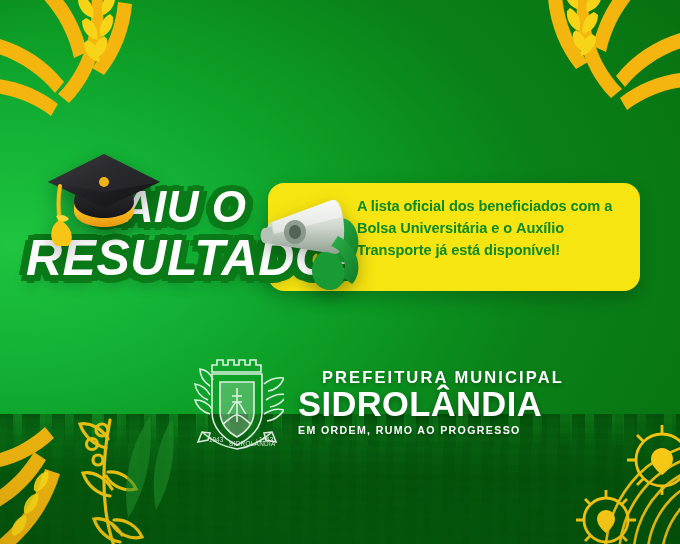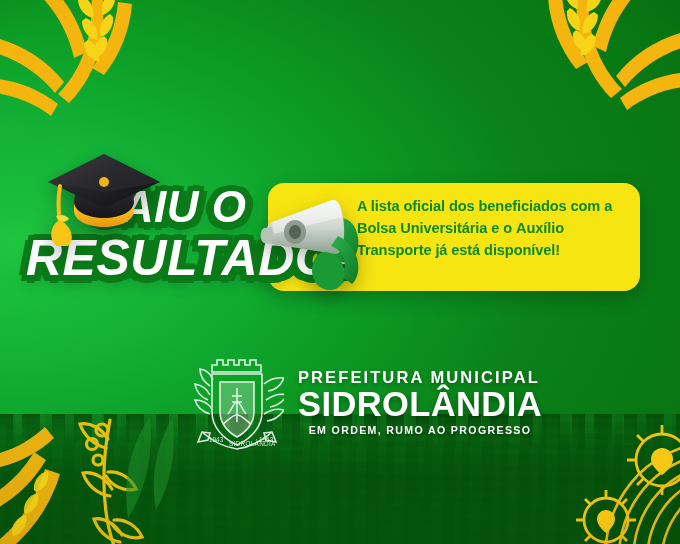--- a/index.html
+++ b/index.html
@@ -77,25 +77,25 @@
        filter:drop-shadow(0 8px 10px rgba(0,0,0,.35));}
   
   .mega{position:absolute;left:258px;top:186px;width:110px;height:104px;z-index:7;
         filter:drop-shadow(0 7px 9px rgba(0,0,0,.28));}
 
   
   .logo{position:absolute;left:190px;top:352px;display:flex;align-items:center;gap:14px;z-index:6;}
   .crest{width:94px;height:100px;opacity:.92;}
   .logo-txt{color:#fff;}
   .logo-l1{font-size:16.5px;font-weight:600;letter-spacing:2.1px;line-height:1.1;
-           text-shadow:0 2px 4px rgba(0,0,0,.28);}
+           text-shadow:0 2px 4px rgba(0,0,0,.28);margin-left:24px;}
   .logo-l2{font-size:34.5px;font-weight:800;letter-spacing:.4px;line-height:1.02;margin-top:1px;
            text-shadow:0 3px 6px rgba(0,0,0,.32);}
   .logo-l3{font-size:10.6px;font-weight:600;letter-spacing:1.35px;line-height:1.1;margin-top:3px;
-           text-shadow:0 2px 3px rgba(0,0,0,.28);text-align:center;}
+           text-shadow:0 2px 3px rgba(0,0,0,.28);}
 </style>
 </head>
 <body>
 
 <div id="poster">
 
   <div class="cityscape"></div>
 
   <svg class="deco deco-tl" viewBox="0 0 240 150">
     <g fill="#f5b50f">

